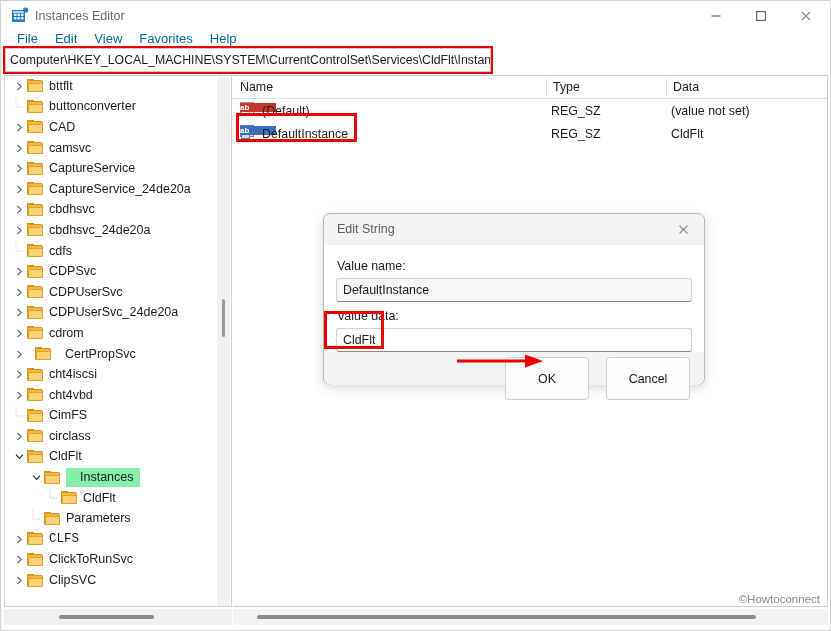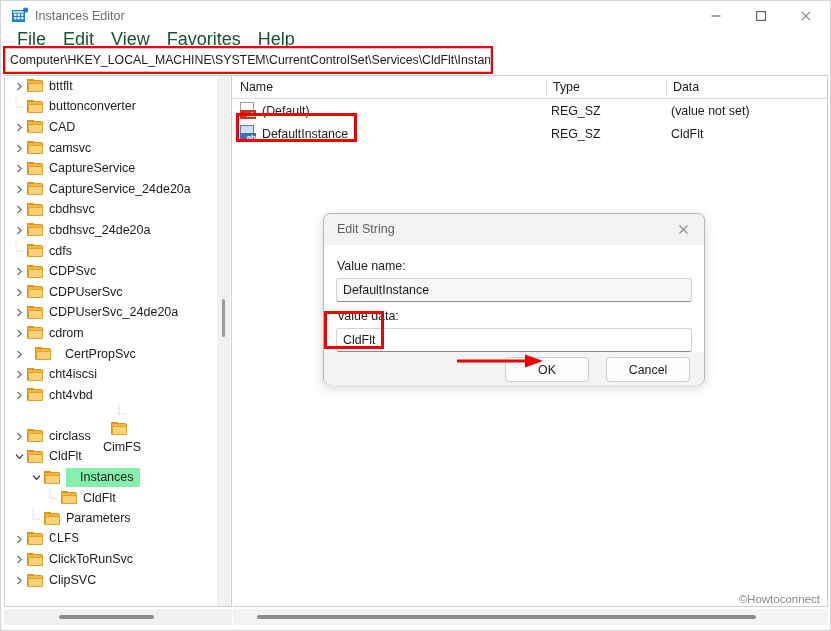--- a/index.html
+++ b/index.html
@@ -38,21 +38,21 @@
   #btn-min { right: 92px; }
   #btn-max { right: 47px; }
   #btn-close { right: 2px; }
 
   
   #menubar {
     position: absolute; left: 0; top: 28px; width: 829px; height: 20px;
     display: flex; align-items: center; padding-left: 8px;
   }
   .menu-item {
-    font-size: 18px; color: #14532d;
+    font-size: 13px; color: #0369a1;
     padding: 1px 9px 1px 8px;
     line-height: 16px;
     white-space: nowrap;
   }
 
   
   #addressbar-wrap {
     position: absolute; left: 4px; top: 47px; width: 486px; height: 24px;
   }
   #addressbar {
@@ -188,23 +188,23 @@
   .abicon .pg {
     position: absolute; left: 0; top: 0; width: 14px; height: 12px;
     background: #ffffff; border: 1px solid #9d9d9d;
   }
   .abicon .pg2 {
     position: absolute; left: 1px; top: 9px; width: 9px; height: 5px;
     background: #ffffff; border: 1px solid #9d9d9d;
     border-top: none;
   }
   .abicon .tag {
-    position: absolute; left: 0px; top: 8px; width: 16px; height: 9px;
+    position: absolute; left: 0px; top: 1px; width: 36px; height: 9px;
     font-size: 8px; font-weight: bold; color: #ffffff;
-    text-align: right; line-height: 9px;
+    text-align: left; line-height: 9px;
   }
   .abicon.red .tag { background: #c0392b; }
   .abicon.blue .tag { background: #3b6fb8; }
   .abicon.blue .pg { background: #cfe0f5; border-color: #5a7fae; }
   .abicon.blue .pg2 { background: #cfe0f5; border-color: #5a7fae; }
   .val-name { position: absolute; left: 29px; }
   .val-type { position: absolute; left: 318px; }
   .val-data { position: absolute; left: 438px; }
 
   
@@ -275,21 +275,21 @@
   #lbl-valuename { left: 13px; top: 14px; }
   #inp-valuename { left: 12px; top: 33px; width: 356px; }
   #lbl-valuedata { left: 13px; top: 64px; }
   #inp-valuedata { left: 12px; top: 83px; width: 356px; background: #ffffff; }
   #dlg-footer {
     position: absolute; left: 0; top: 138px; width: 380px; height: 33px;
     background: #f3f3f3;
     border-radius: 0 0 7px 7px;
   }
   .dlg-btn {
-    position: absolute; top: 5px; height: 25px;
+    position: absolute; top: 5px; height: 43px;
     background: #fdfdfd;
     border: 1px solid #cdcdcd;
     border-radius: 4px;
     font-size: 12.4px; color: #1c1c1c;
     display: flex; align-items: center; justify-content: center;
   }
   #btn-ok { right: 115px; width: 84px; }
   #btn-cancel { right: 14px; width: 84px; }
 
   
@@ -565,21 +565,21 @@
                 <polyline points="2.5,1 6.2,4.5 2.5,8" fill="none" stroke="#6b6b6b" stroke-width="1.2"></polyline>
               </svg>
             </span>
             <span class="folder">
               <span class="f-tab"></span>
               <span class="f-back"></span>
               <span class="f-front"></span>
             </span>
             <span class="tree-label">cht4vbd</span>
           </div>
-          <div class="tree-row" style="padding-left: 6px; flex-direction: column;">
+          <div class="tree-row" style="padding-left: 6px;">
             <span class="twisty">
               <svg width="12" height="20" viewBox="0 0 12 20">
                 <line x1="3" y1="0" x2="3" y2="10" stroke="#c8c8c8" stroke-width="1" stroke-dasharray="1,1"></line>
                 <line x1="3" y1="10" x2="10" y2="10" stroke="#c8c8c8" stroke-width="1" stroke-dasharray="1,1"></line>
               </svg>
             </span>
             <span class="folder">
               <span class="f-tab"></span>
               <span class="f-back"></span>
               <span class="f-front"></span>

